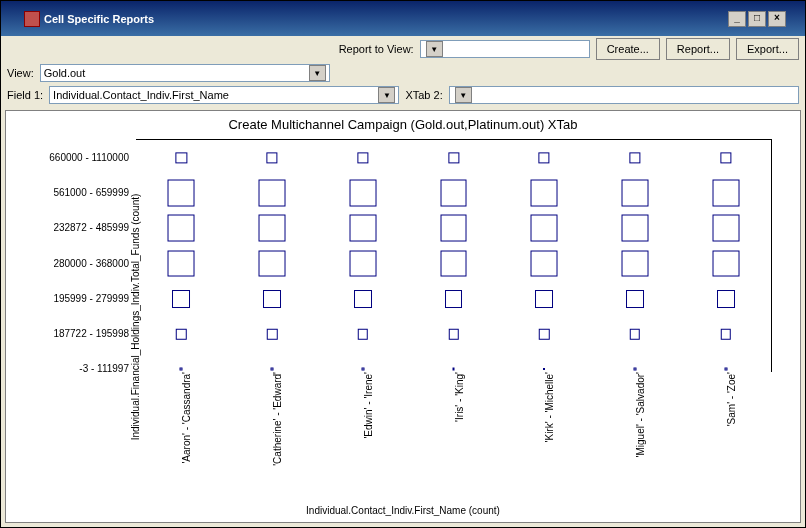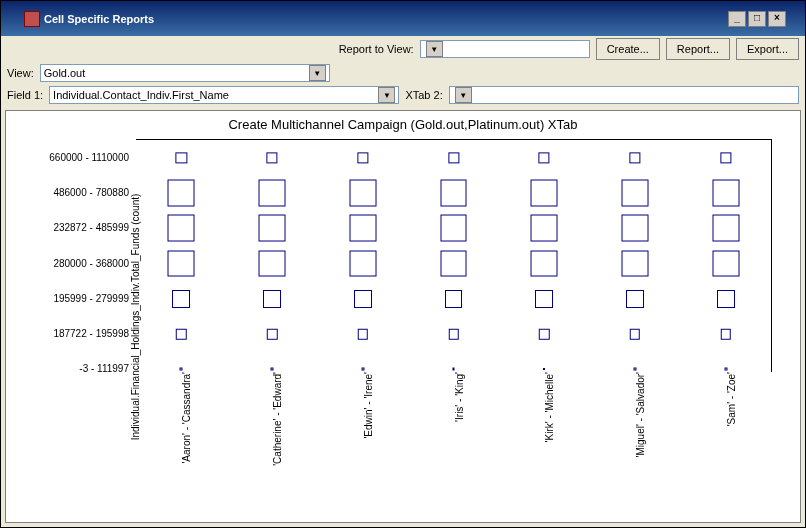--- a/index.html
+++ b/index.html
@@ -76,21 +76,21 @@
     <div id="f2Combo" class="combo">
       <span class="arrow">▼</span>
     </div>
   </div>
 
   <div class="chartarea">
     <div class="charttitle">Create Multichannel Campaign (Gold.out,Platinum.out) XTab</div>
     <div class="yaxis-title">Individual.Financial_Holdings_Indiv.Total_Funds (count)</div>
     <div class="ylabels" id="ylabels">
         <div class="ylab" style="top: 17.6429px;">660000 - 1110000</div>
-        <div class="ylab" style="top: 52.9286px;">486000 - 780880</div>
+        <div class="ylab" style="top: 52.9286px;">561000 - 659999</div>
         <div class="ylab" style="top: 88.2143px;">232872 - 485999</div>
         <div class="ylab" style="top: 123.5px;">280000 - 368000</div>
         <div class="ylab" style="top: 158.786px;">195999 - 279999</div>
         <div class="ylab" style="top: 194.071px;">187722 - 195998</div>
         <div class="ylab" style="top: 229.357px;">-3 - 111997</div>
       </div>
     <div class="plot" id="plot">
         <div class="cell" style="left: 45.3571px; top: 17.6429px; width: 11.2473px; height: 11.2473px;"></div>
         <div class="cell" style="left: 136.071px; top: 17.6429px; width: 11.2473px; height: 11.2473px;"></div>
         <div class="cell" style="left: 226.786px; top: 17.6429px; width: 11.2473px; height: 11.2473px;"></div>
@@ -143,14 +143,15 @@
       </div>
     <div class="xlabels" id="xlabels">
         <div class="xlab" style="left: 45.3571px;">'Aaron' - 'Cassandra'</div>
         <div class="xlab" style="left: 136.071px;">'Catherine' - 'Edward'</div>
         <div class="xlab" style="left: 226.786px;">'Edwin' - 'Irene'</div>
         <div class="xlab" style="left: 317.5px;">'Iris' - 'King'</div>
         <div class="xlab" style="left: 408.214px;">'Kirk' - 'Michelle'</div>
         <div class="xlab" style="left: 498.929px;">'Miguel' - 'Salvador'</div>
         <div class="xlab" style="left: 589.643px;">'Sam' - 'Zoe'</div>
       </div>
+    <div class="xaxis-title">Individual.Contact_Indiv.First_Name (count)</div>
   </div>
 </div>
 
 </body></html>

